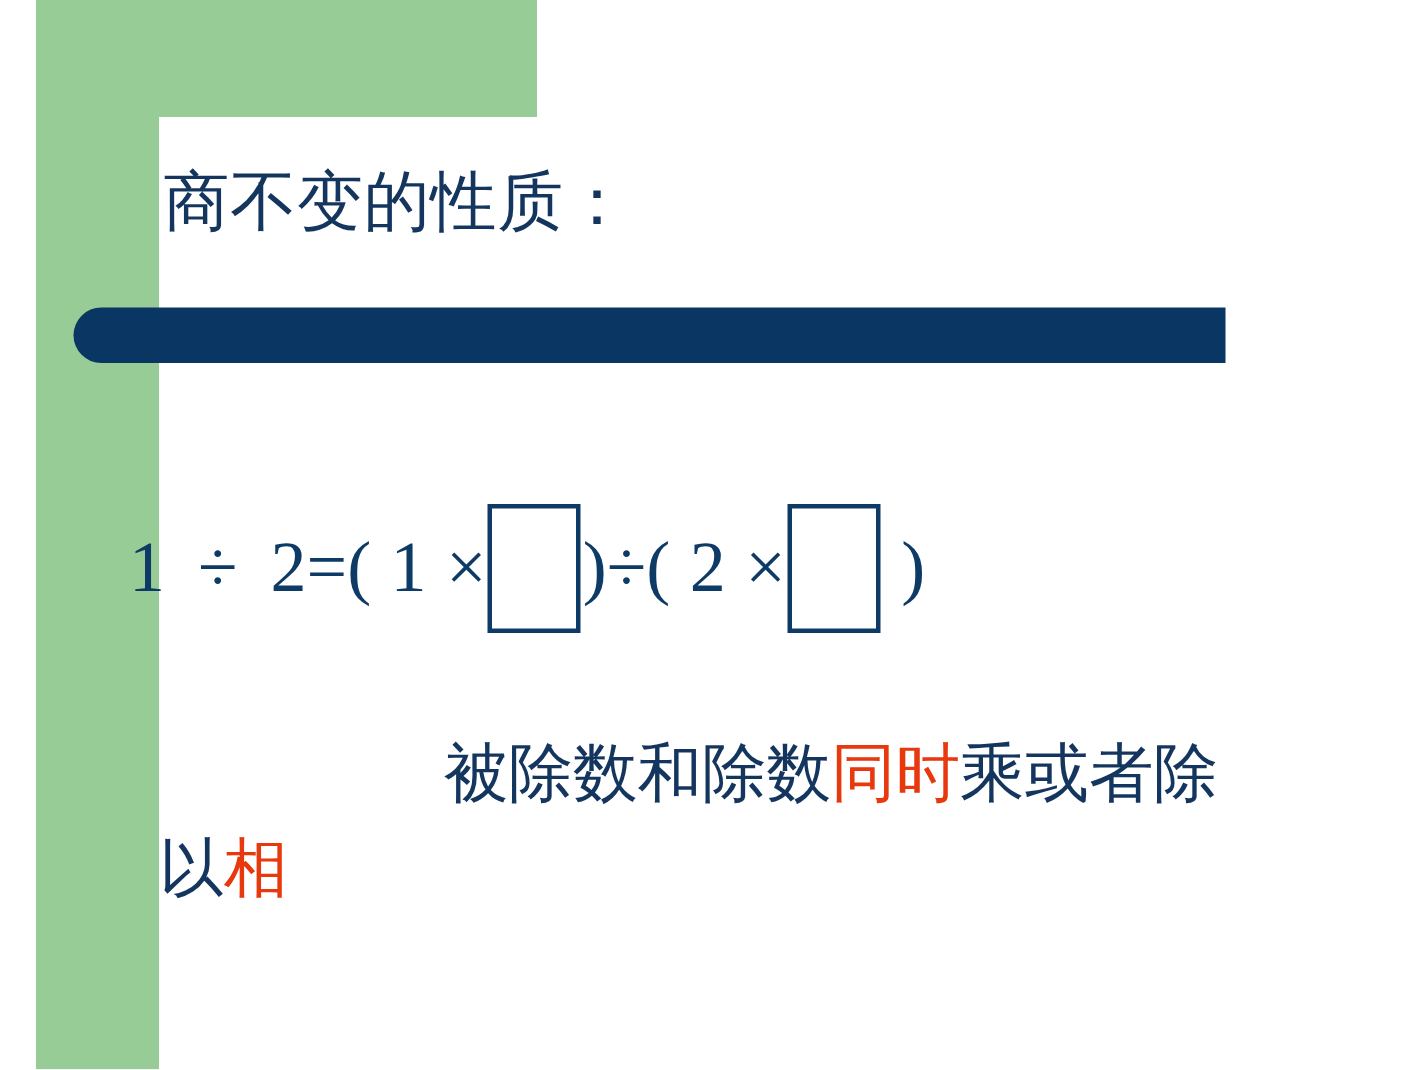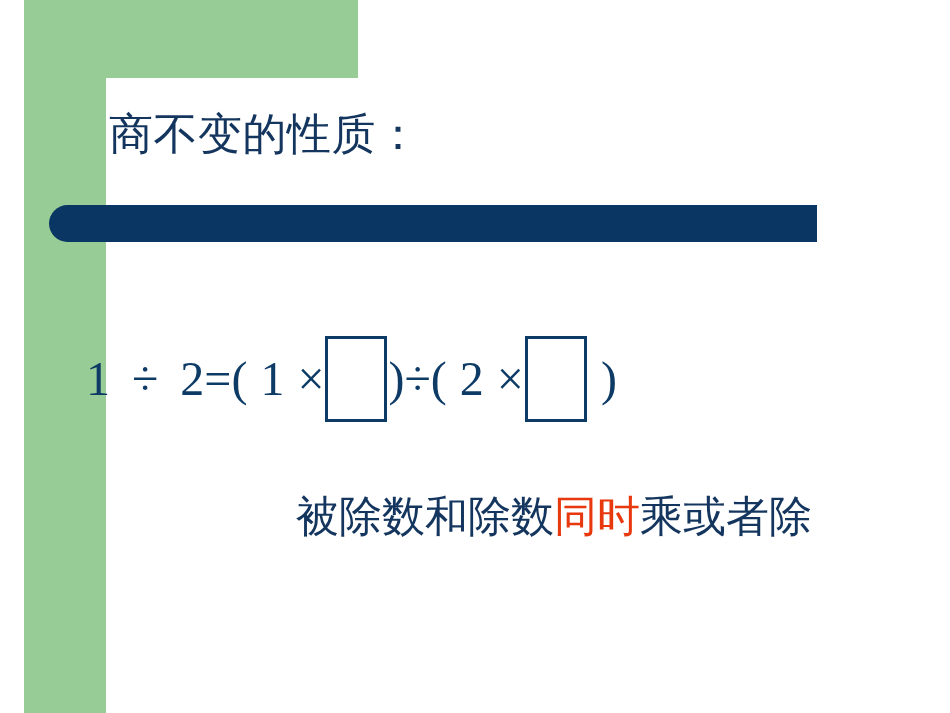--- a/index.html
+++ b/index.html
@@ -139,15 +139,18 @@
     <span class="tok">×</span>
     <span class="blank-box"></span>
     <span class="sp-sm"></span>
     <span class="tok">)</span>
   </div>
 
   <div class="body-line line1">
     <span class="indent"></span><span class="navy">被除数和除数</span><span class="orange">同时</span><span class="navy">乘或者除</span>
   </div>
 
+  <div class="body-line line2">
+    <span class="navy">以</span><span class="orange">相</span>
+  </div>
 
 
 </div>
 
 </body></html>

